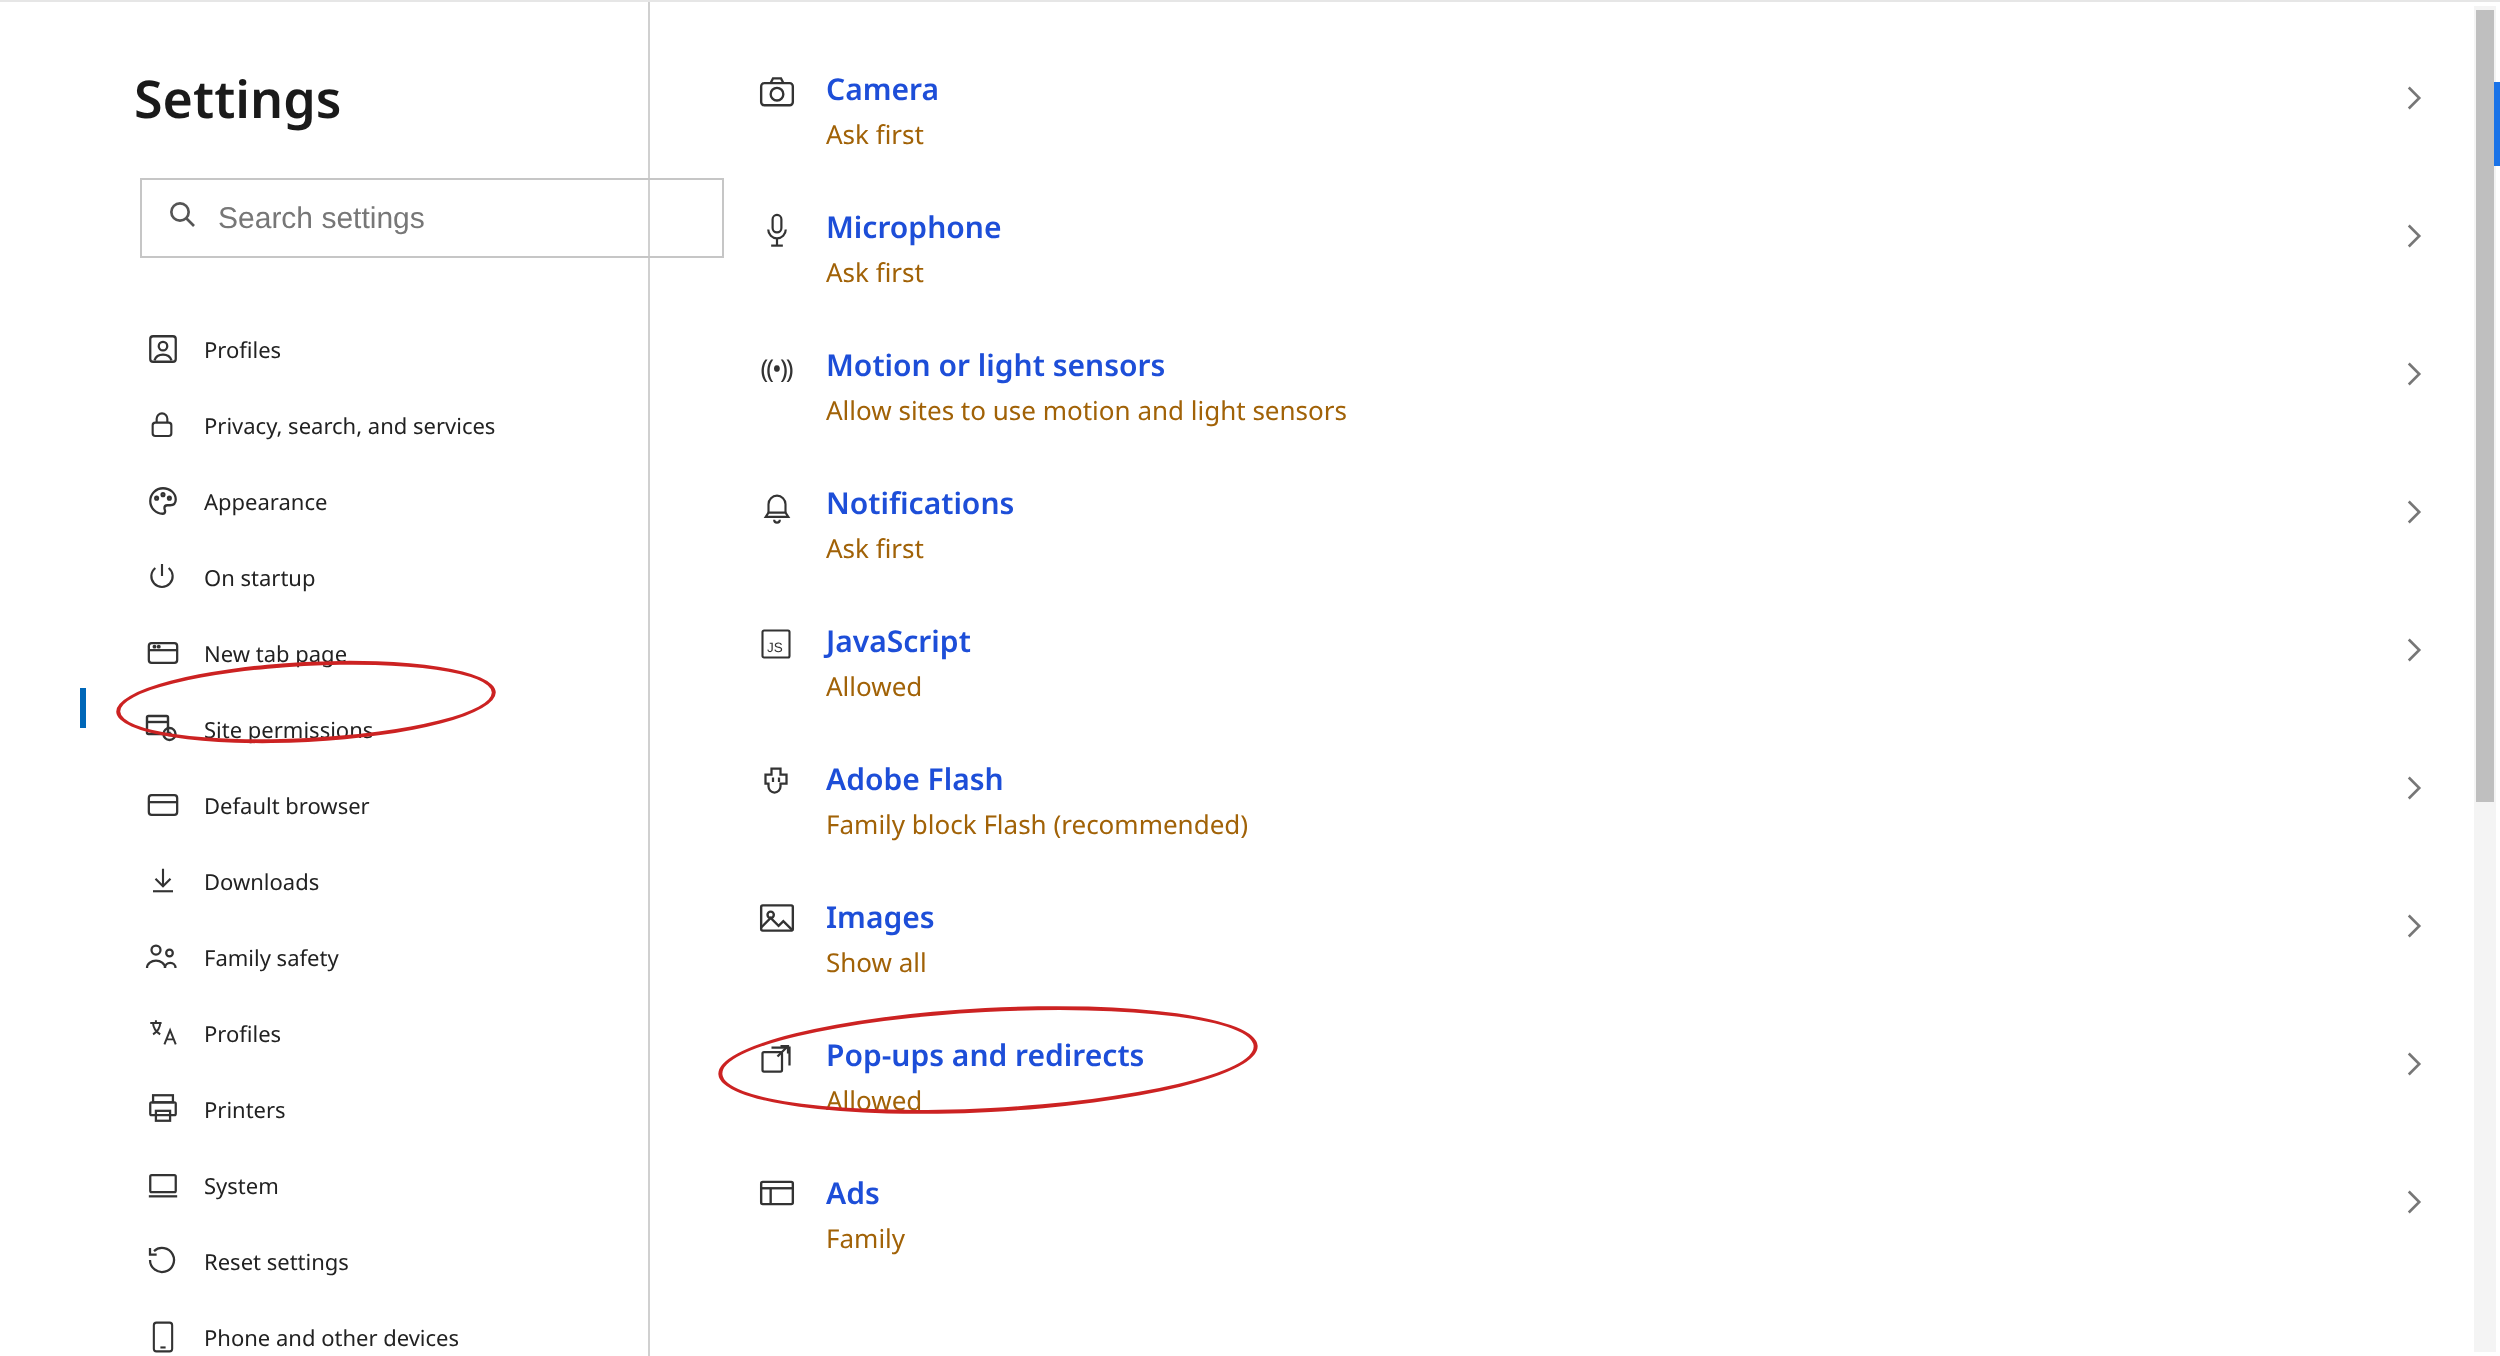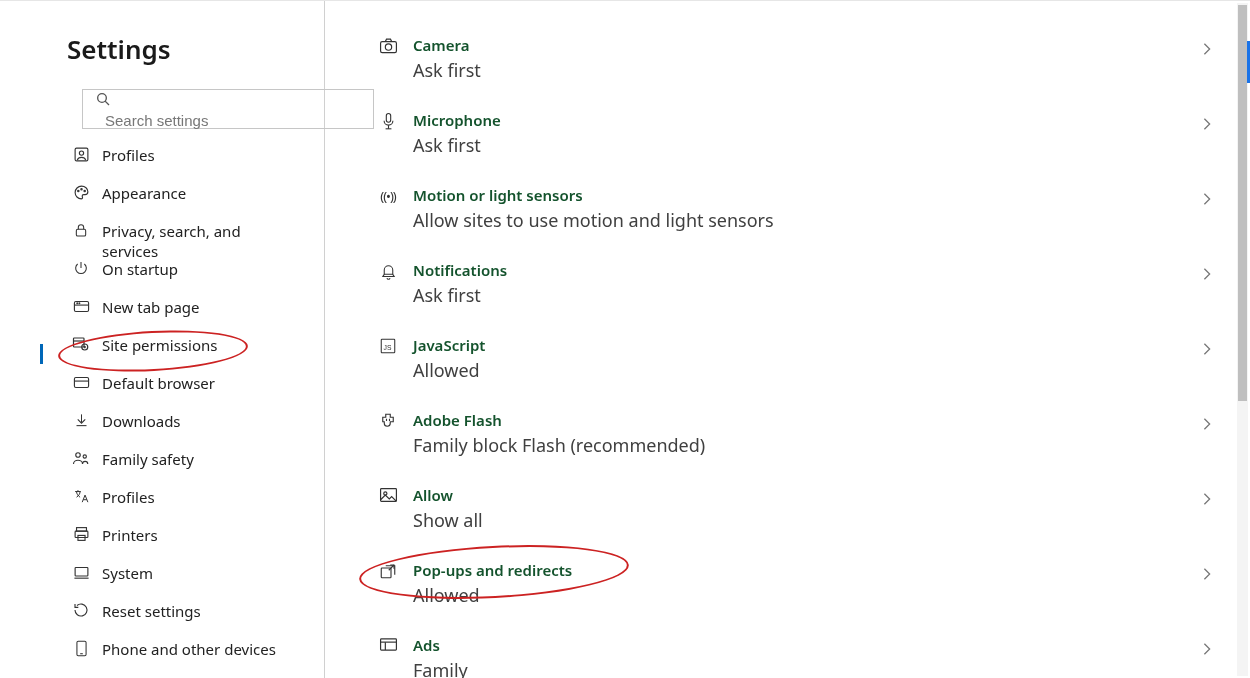--- a/index.html
+++ b/index.html
@@ -28,52 +28,51 @@
     }
     .sidebar h1 {
       font-size: 26px;
       font-weight: 600;
       margin-bottom: 22px;
       margin-left: 5px;
     }
     .search-wrap {
       border: 1px solid #c6c6c6;
       display: flex;
-      align-items: flex-start;
+      align-items: center;
       height: 40px;
       padding: 0 12px;
       margin-bottom: 16px;
-      margin-left: 20px;
+      margin-left: 8px;
       width: 292px;
-      flex-direction: column;
     }
     .search-wrap svg { flex-shrink: 0; }
     .search-wrap input {
       border: none;
       outline: none;
       font-size: 15px;
       flex: 1;
       margin-left: 10px;
       color: #1a1a1a;
       background: transparent;
     }
     .search-wrap input::placeholder { color: #777; }
 
     .nav {
       list-style: none;
       margin-left: 4px;
     }
     .nav-item {
       display: flex;
-      align-items: flex-start;
+      align-items: flex-end;
       height: 38px;
       padding-left: 36px;
       position: relative;
       cursor: pointer;
-      font-size: 15px;
+      font-size: 11px;
       color: #222;
     }
     .nav-item .icon {
       position: absolute;
       left: 6px;
       width: 18px;
       height: 18px;
       display: flex;
       align-items: center;
       justify-content: center;
@@ -119,25 +118,25 @@
       flex-shrink: 0;
       color: #333;
     }
     .row-body {
       flex: 1;
       padding-left: 8px;
     }
     .row-title {
       font-size: 15px;
       font-weight: 600;
-      color: #14532d;
+      color: #1d4ed8;
     }
     .row-sub {
-      font-size: 18px;
-      color: #404040;
+      font-size: 13px;
+      color: #a16207;
       margin-top: 3px;
     }
     .row-chevron {
       color: #777;
       padding-top: 4px;
       padding-right: 8px;
     }
 
     
     .scrollbar-track {
@@ -191,38 +190,38 @@
               <rect x="3" y="3" width="18" height="18" rx="2"></rect>
               <circle cx="12" cy="10" r="3"></circle>
               <path d="M6 20c1-3 4-4 6-4s5 1 6 4"></path>
             </svg>
         </span>
         <span>Profiles</span>
       </li>
 
       <li class="nav-item">
         <span class="icon">
+          <svg width="16" height="16" viewBox="0 0 24 24" fill="none" stroke="currentColor" stroke-width="1.6">
+              <rect x="5" y="11" width="14" height="10" rx="2"></rect>
+              <path d="M8 11V8a4 4 0 0 1 8 0v3"></path>
+            </svg>
+        </span>
+        <span>Privacy, search, and services</span>
+      </li>
+
+      <li class="nav-item">
+        <span class="icon">
           <svg width="17" height="17" viewBox="0 0 24 24" fill="none" stroke="currentColor" stroke-width="1.6">
               <path d="M12 3c5 0 9 3.5 9 8 0 3-2 4-4 4h-2a2 2 0 0 0-2 2c0 1 .5 1.5.5 2.2 0 1-.8 1.8-1.8 1.8C7 21 3 17 3 12s4-9 9-9z"></path>
               <circle cx="7.5" cy="10" r="1"></circle>
               <circle cx="12" cy="7.5" r="1"></circle>
               <circle cx="16.5" cy="10" r="1"></circle>
             </svg>
         </span>
         <span>Appearance</span>
-      </li>
-
-      <li class="nav-item">
-        <span class="icon">
-          <svg width="16" height="16" viewBox="0 0 24 24" fill="none" stroke="currentColor" stroke-width="1.6">
-              <rect x="5" y="11" width="14" height="10" rx="2"></rect>
-              <path d="M8 11V8a4 4 0 0 1 8 0v3"></path>
-            </svg>
-        </span>
-        <span>Privacy, search, and services</span>
       </li>
 
       <li class="nav-item">
         <span class="icon">
           <svg width="16" height="16" viewBox="0 0 24 24" fill="none" stroke="currentColor" stroke-width="1.6">
               <path d="M12 3v9"></path>
               <path d="M7 6a8 8 0 1 0 10 0"></path>
             </svg>
         </span>
         <span>On startup</span>
@@ -453,21 +452,21 @@
 
     <div class="row">
       <span class="row-icon">
         <svg width="19" height="16" viewBox="0 0 24 20" fill="none" stroke="currentColor" stroke-width="1.5">
             <rect x="2" y="2" width="20" height="16" rx="1"></rect>
             <circle cx="8" cy="8" r="2"></circle>
             <path d="M2 16l6-6 5 5 3-3 6 6"></path>
           </svg>
       </span>
       <div class="row-body">
-        <div class="row-title">Allow</div>
+        <div class="row-title">Images</div>
         <div class="row-sub">Show all</div>
       </div>
       <span class="row-chevron">
         <svg width="10" height="14" viewBox="0 0 10 16" fill="none" stroke="currentColor" stroke-width="1.5">
             <polyline points="2 2 8 8 2 14"></polyline>
           </svg>
       </span>
     </div>
 
     <div class="row" style="position:relative;">

